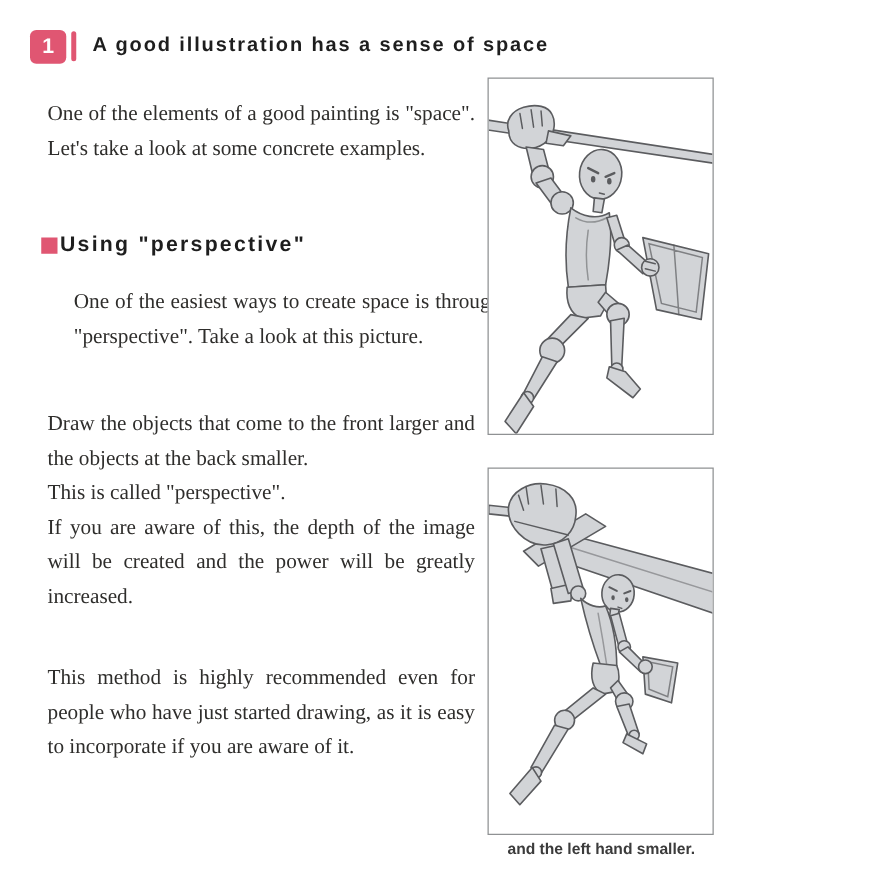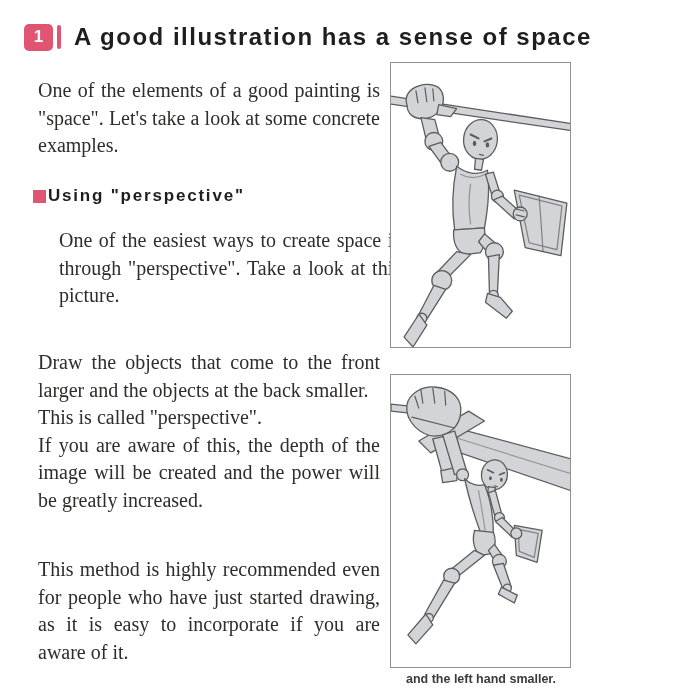--- a/index.html
+++ b/index.html
@@ -10,35 +10,35 @@
   *{margin:0;padding:0;box-sizing:border-box;}
   html,body{background:#fff;}
   .page{position:relative;width:700px;height:700px;background:var(--page_bg);overflow:hidden;
         font-family:"Liberation Serif", serif;color:var(--body_text);}
   
   .hdr{position:absolute;left:24px;top:23px;display:flex;align-items:center;height:28px;}
   .numbox{width:29px;height:27px;background:var(--accent);border-radius:5px;color:#fff;
           font-family:"Liberation Sans", sans-serif;font-weight:bold;font-size:17px;
           display:flex;align-items:center;justify-content:center;}
   .numbar{width:4px;height:24px;background:var(--accent);border-radius:2px;margin-left:4px;}
-  .h1{font-family:"Liberation Sans", sans-serif;font-weight:bold;font-size:24px;
+  .h1{font-family:"Liberation Sans", sans-serif;font-weight:bold;font-size:16px;
       letter-spacing:1.5px;color:var(--title_text);margin-left:13px;white-space:nowrap;}
   
   .col{position:absolute;left:38px;width:342px;}
-  .body{font-size:20px;line-height:27.6px;text-align:justify;color:var(--body_text);}
+  .body{font-size:17px;line-height:27.6px;text-align:justify;color:var(--body_text);}
   .body.nj{text-align:left;}
   .body.b{font-weight:normal;}
   .p-intro{top:77px;}
   .h2wrap{position:absolute;left:33px;top:186px;display:flex;align-items:center;}
   .sq{width:13px;height:13px;background:var(--accent);flex:none;margin-right:2px;margin-top:1px;}
   .h2{font-family:"Liberation Sans", sans-serif;font-weight:bold;font-size:17px;
       letter-spacing:1.8px;color:var(--title_text);white-space:nowrap;}
   .p-persp{top:227px;margin-left:21px;}
-  .p-rule{top:349px;}
-  .p-reco{top:556px;}
+  .p-rule{top:325px;}
+  .p-reco{top:528px;}
   
   .frame{position:absolute;left:390px;width:181px;background:#fff;
          border:1.5px solid var(--frame_border);overflow:hidden;}
   .frame1{top:62px;height:286px;}
   .frame2{top:374px;height:294px;}
   .frame svg{display:block;width:100%;height:100%;}
   .fg{fill:var(--figure_fill);stroke:var(--figure_stroke);stroke-width:1.3;stroke-linejoin:round;}
   .ln{fill:none;stroke:var(--figure_stroke);stroke-width:1.2;stroke-linecap:round;}
   .dk{fill:var(--figure_stroke);stroke:none;}
   .caption{position:absolute;left:378px;top:672px;width:206px;text-align:center;

